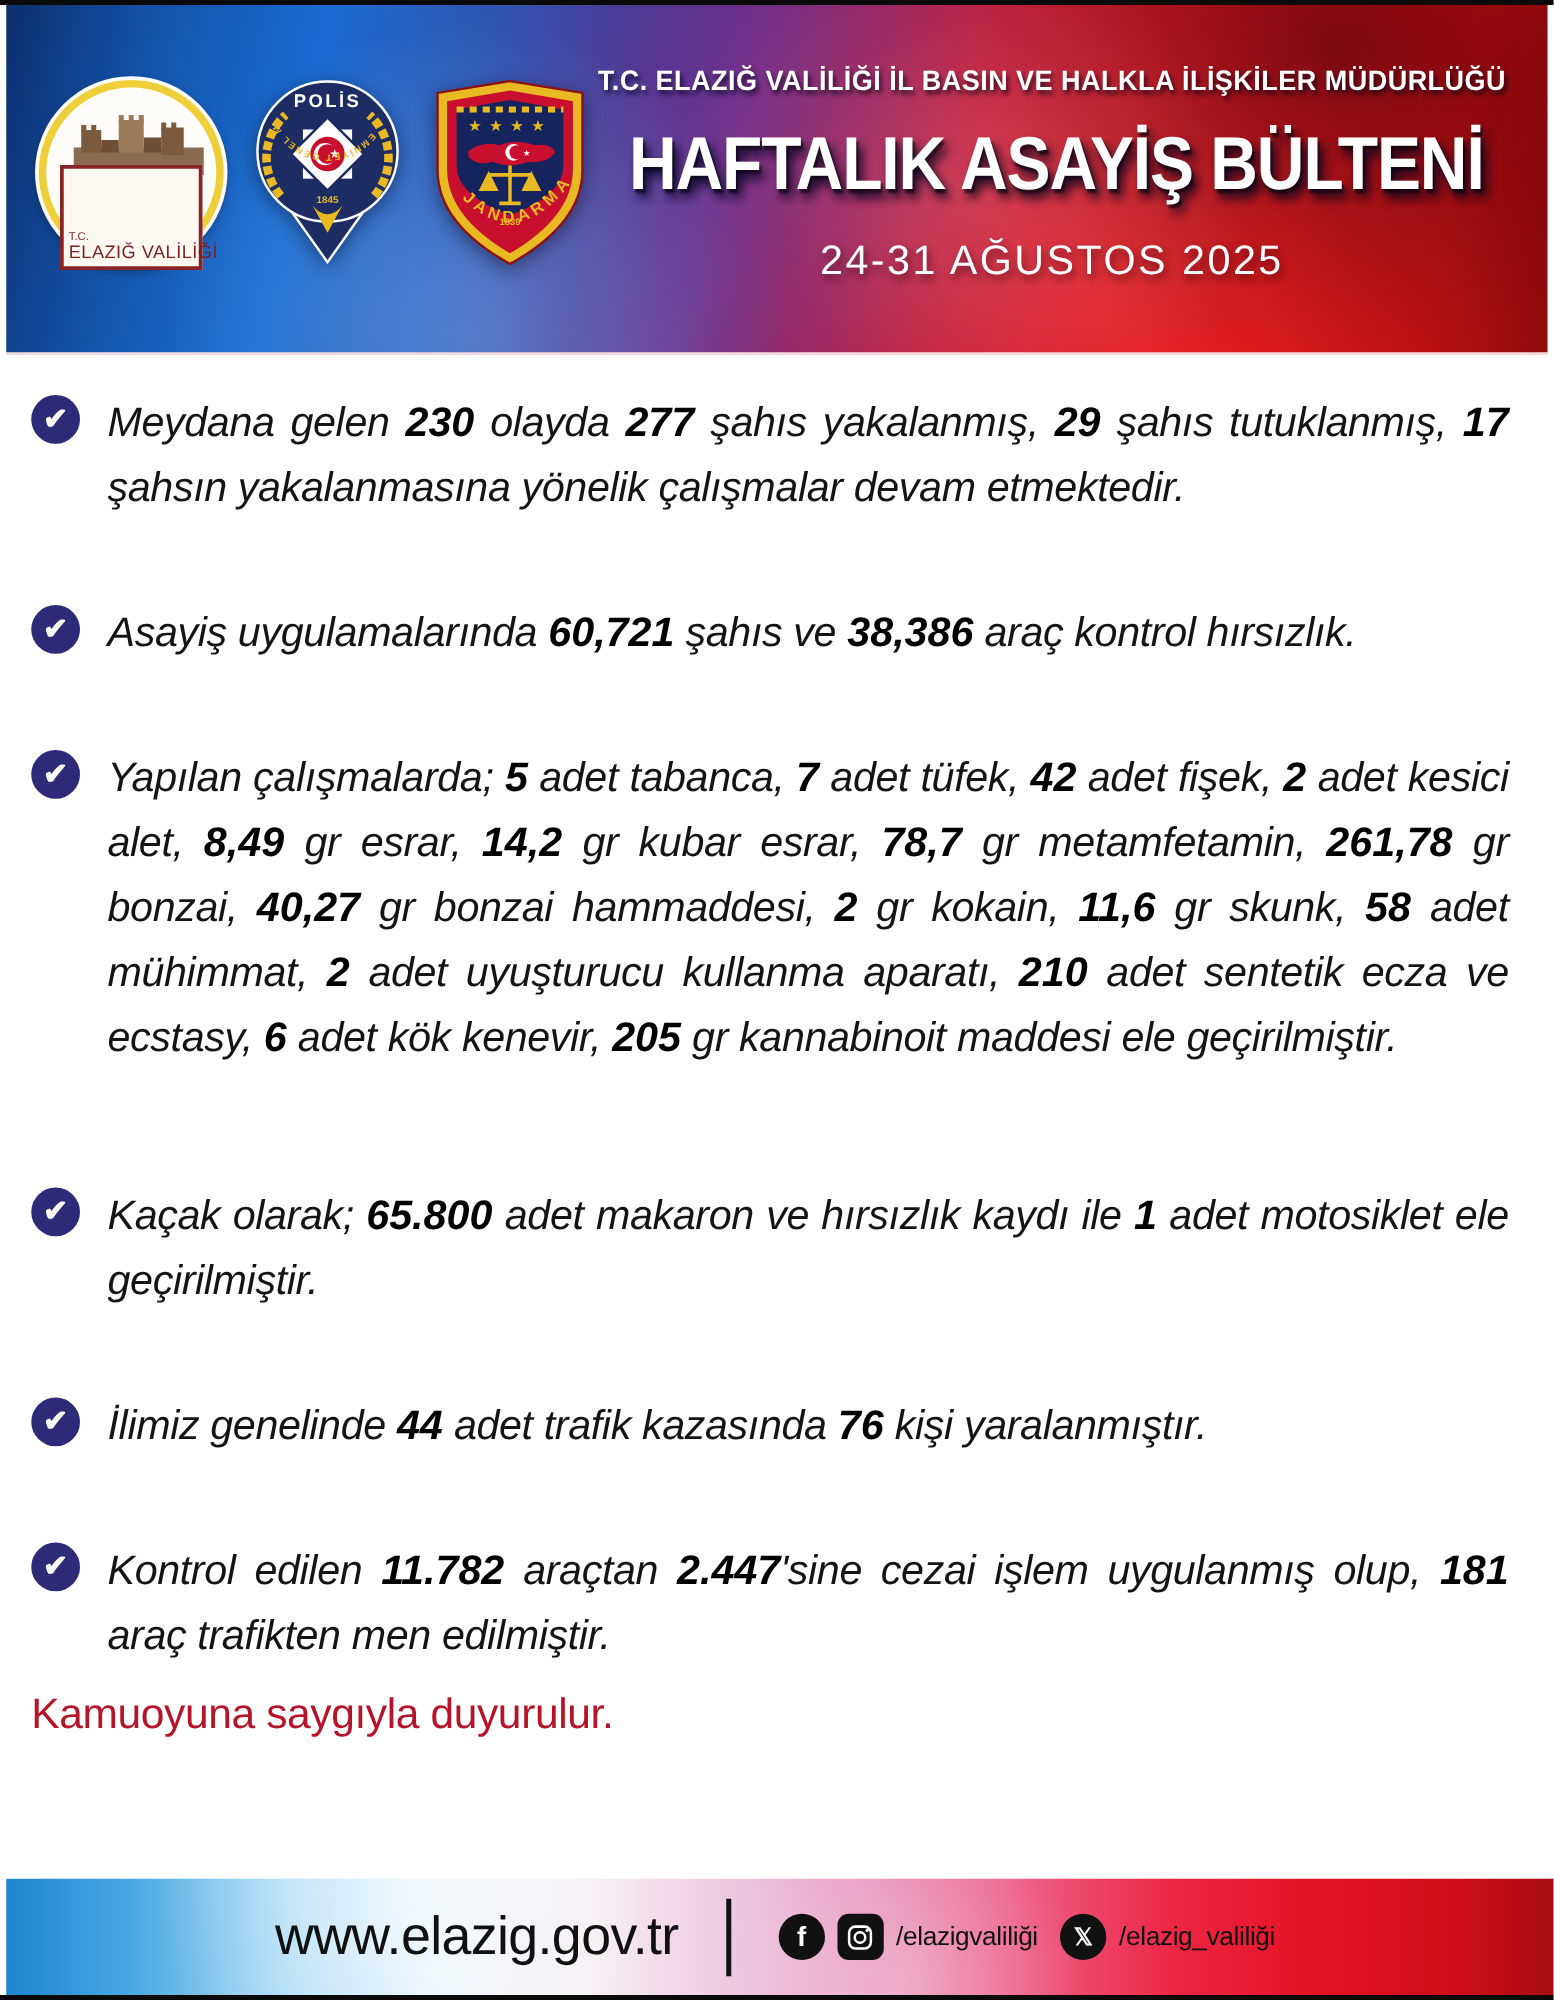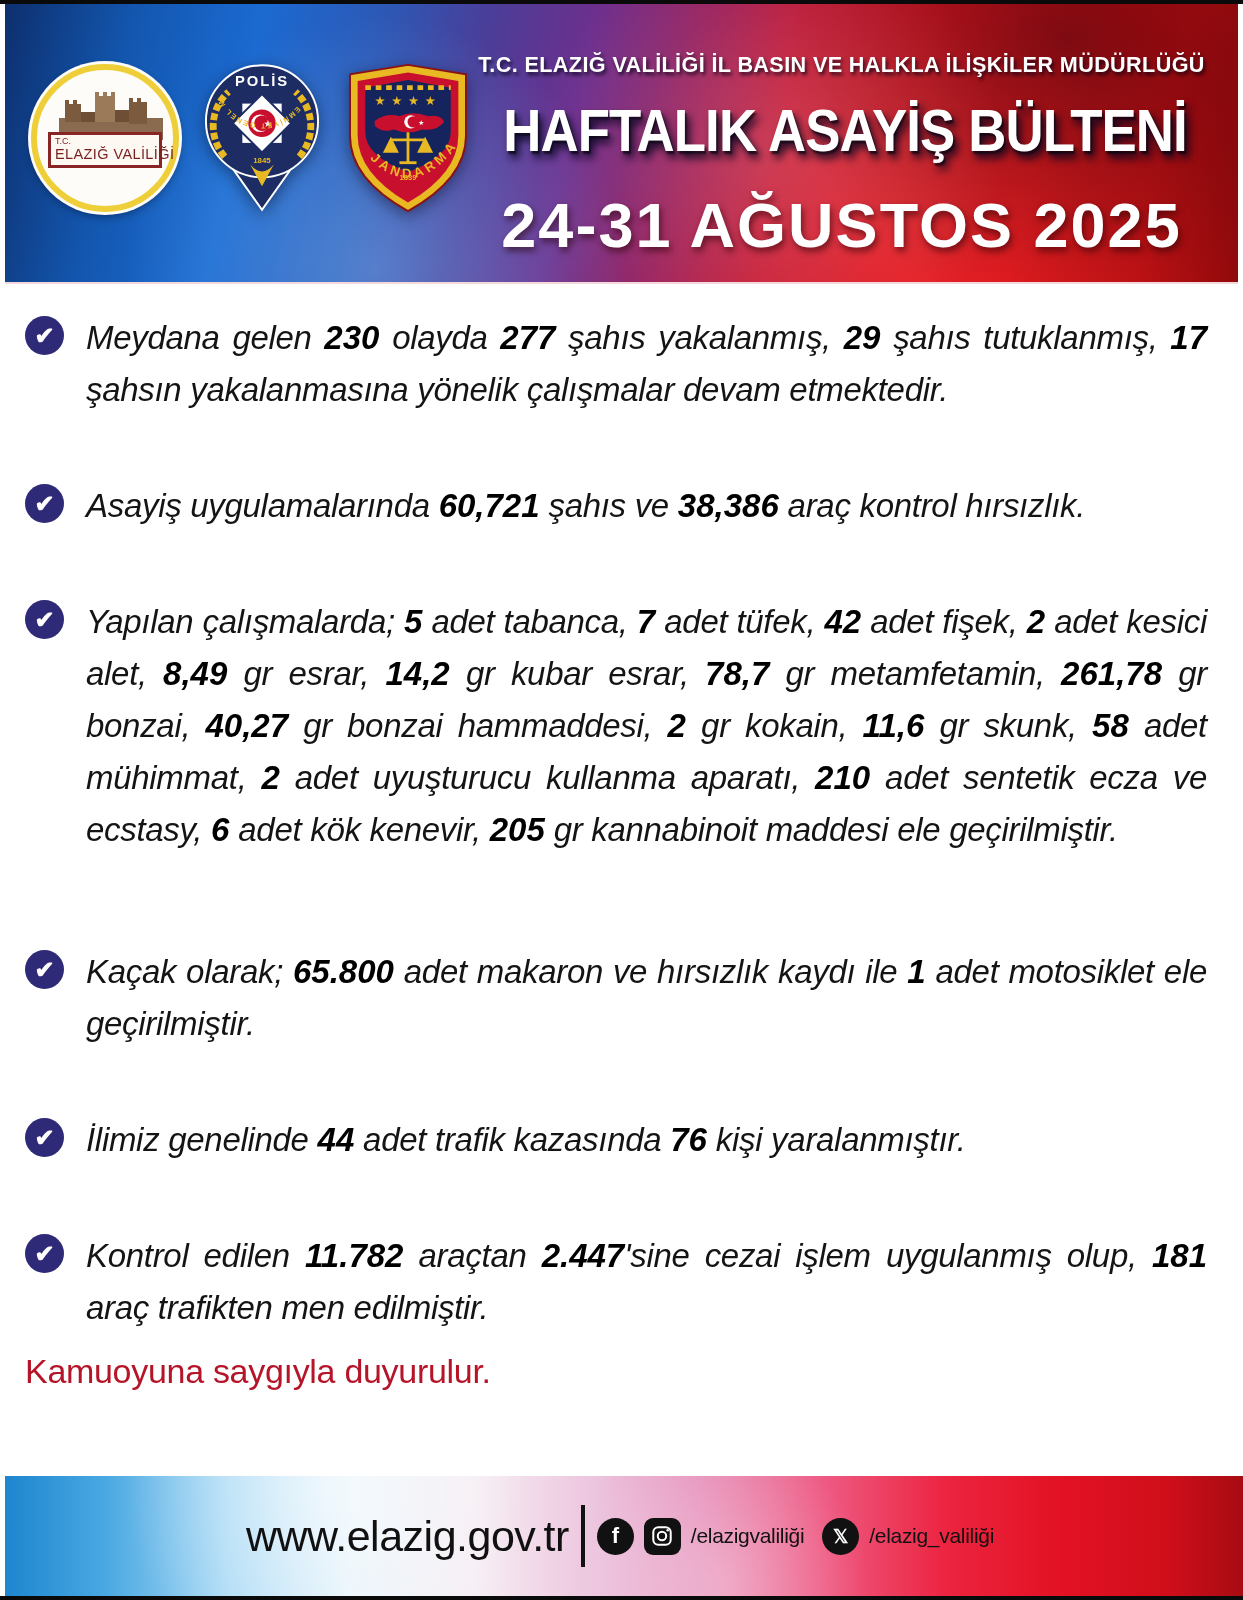--- a/index.html
+++ b/index.html
@@ -31,37 +31,37 @@
     position:relative; width:148px; height:148px; border-radius:50%;
     background:#fdfcf8; border:6px solid #eecf3a;
     box-shadow:0 0 0 3px #fdfcf8, 0 4px 10px rgba(0,0,20,.45);
   }
   .gov-logo svg { position:absolute; top:14px; left:14px; }
   .gov-label {
     position:absolute; left:11px; right:11px; top:62px;
     background:#fdf8f2; border:3px solid #8a2525; padding:1px 4px 3px 4px;
     color:#7a1f1f; text-align:center;
   }
-  .gov-label .tc { display:block; text-align:left; font-size:9px; font-weight:normal; line-height:10px; }
+  .gov-label .tc { display:block; text-align:left; font-size:9px; font-weight:normal; line-height:10px;margin-top:48px; }
   .gov-label .nm { display:block; font-size:14.5px; font-weight:normal; letter-spacing:.4px; line-height:16px; white-space:nowrap; }
 
   .emblem-svg { filter:drop-shadow(0 4px 8px rgba(0,0,20,.45)); }
 
   .header-text { position:absolute; left:452px; right:12px; top:0; text-align:center; color:#fff; }
   .agency-line {
     margin-top:48px; font-size:22.5px; font-weight:bold; letter-spacing:.4px;
     text-shadow:2px 3px 4px rgba(0,0,20,.75); white-space:nowrap; transform:scaleX(.96); transform-origin:center;
   }
   .main-title {
     margin-top:18px; font-size:60px; font-weight:bold; letter-spacing:-1px; white-space:nowrap;
     transform:scaleX(.88); transform-origin:center;
     text-shadow:5px 7px 9px rgba(5,5,30,.95), 2px 3px 2px rgba(0,0,0,.65);
   }
   .date-range {
-    margin-top:24px; font-size:63px; font-weight:bold; letter-spacing:2px; white-space:nowrap;
+    margin-top:24px; font-size:33px; font-weight:normal; letter-spacing:2px; white-space:nowrap;
     text-shadow:2px 4px 7px rgba(40,0,5,.6);
   }
 
   
   .body { position:absolute; top:282px; left:0; right:0; bottom:95px; background:#ffffff; padding:26px 36px 0 25px; }
   .bullet { display:flex; align-items:flex-start; margin-bottom:64px; }
   .bullet.b3 { margin-bottom:90px; }
   .bullet.b6 { margin-bottom:18px; }
   .check {
     flex:0 0 auto; width:39px; height:39px; border-radius:50%;
@@ -70,29 +70,29 @@
   }
   .bullet p {
     margin-left:22px; font-size:33px; line-height:52px; color:#141414;
     text-align:justify; letter-spacing:-.3px; width:100%;font-style:italic;
   }
   .bullet p b { color:#000; letter-spacing:0; }
   .closing { font-size:34px; color:#b51429; letter-spacing:-.3px; }
 
   
   .footer {
-    position:absolute; bottom:0; left:5px; right:0; height:120px;
+    position:absolute; bottom:0; left:5px; right:0; height:93px;
     background:
       radial-gradient(circle at 26% 10%, rgba(255,255,255,.55), transparent 22%),
       radial-gradient(circle at 58% 90%, rgba(255,255,255,.30), transparent 20%),
       linear-gradient(90deg,
         #1d86cf 0%, #49a8e2 8%, #a8d9f5 18%, #e8f4fb 28%, #f6eef4 38%,
         #ecc3dd 48%, #e794bd 56%, #ee5b84 66%, #ec2440 76%, #e31224 85%,
         #cf0e1a 94%, #a80b13 100%);
-    display:flex; align-items:center; justify-content:center; gap:12px;
+    display:flex; align-items:center; justify-content:center; gap:38px;
   }
   .website { font-size:43px; color:#111; letter-spacing:-.5px; }
   .footer-divider { width:4px; height:62px; background:#111; }
   .social { display:flex; align-items:center; gap:10px; }
   .soc-icon {
     width:37px; height:37px; border-radius:50%; background:#111; color:#fff;
     display:flex; align-items:center; justify-content:center; font-weight:bold; font-size:22px;
   }
   .soc-icon.square { border-radius:9px; }
   .handle { font-size:21px; color:#111; letter-spacing:-.3px; margin-right:8px; }

